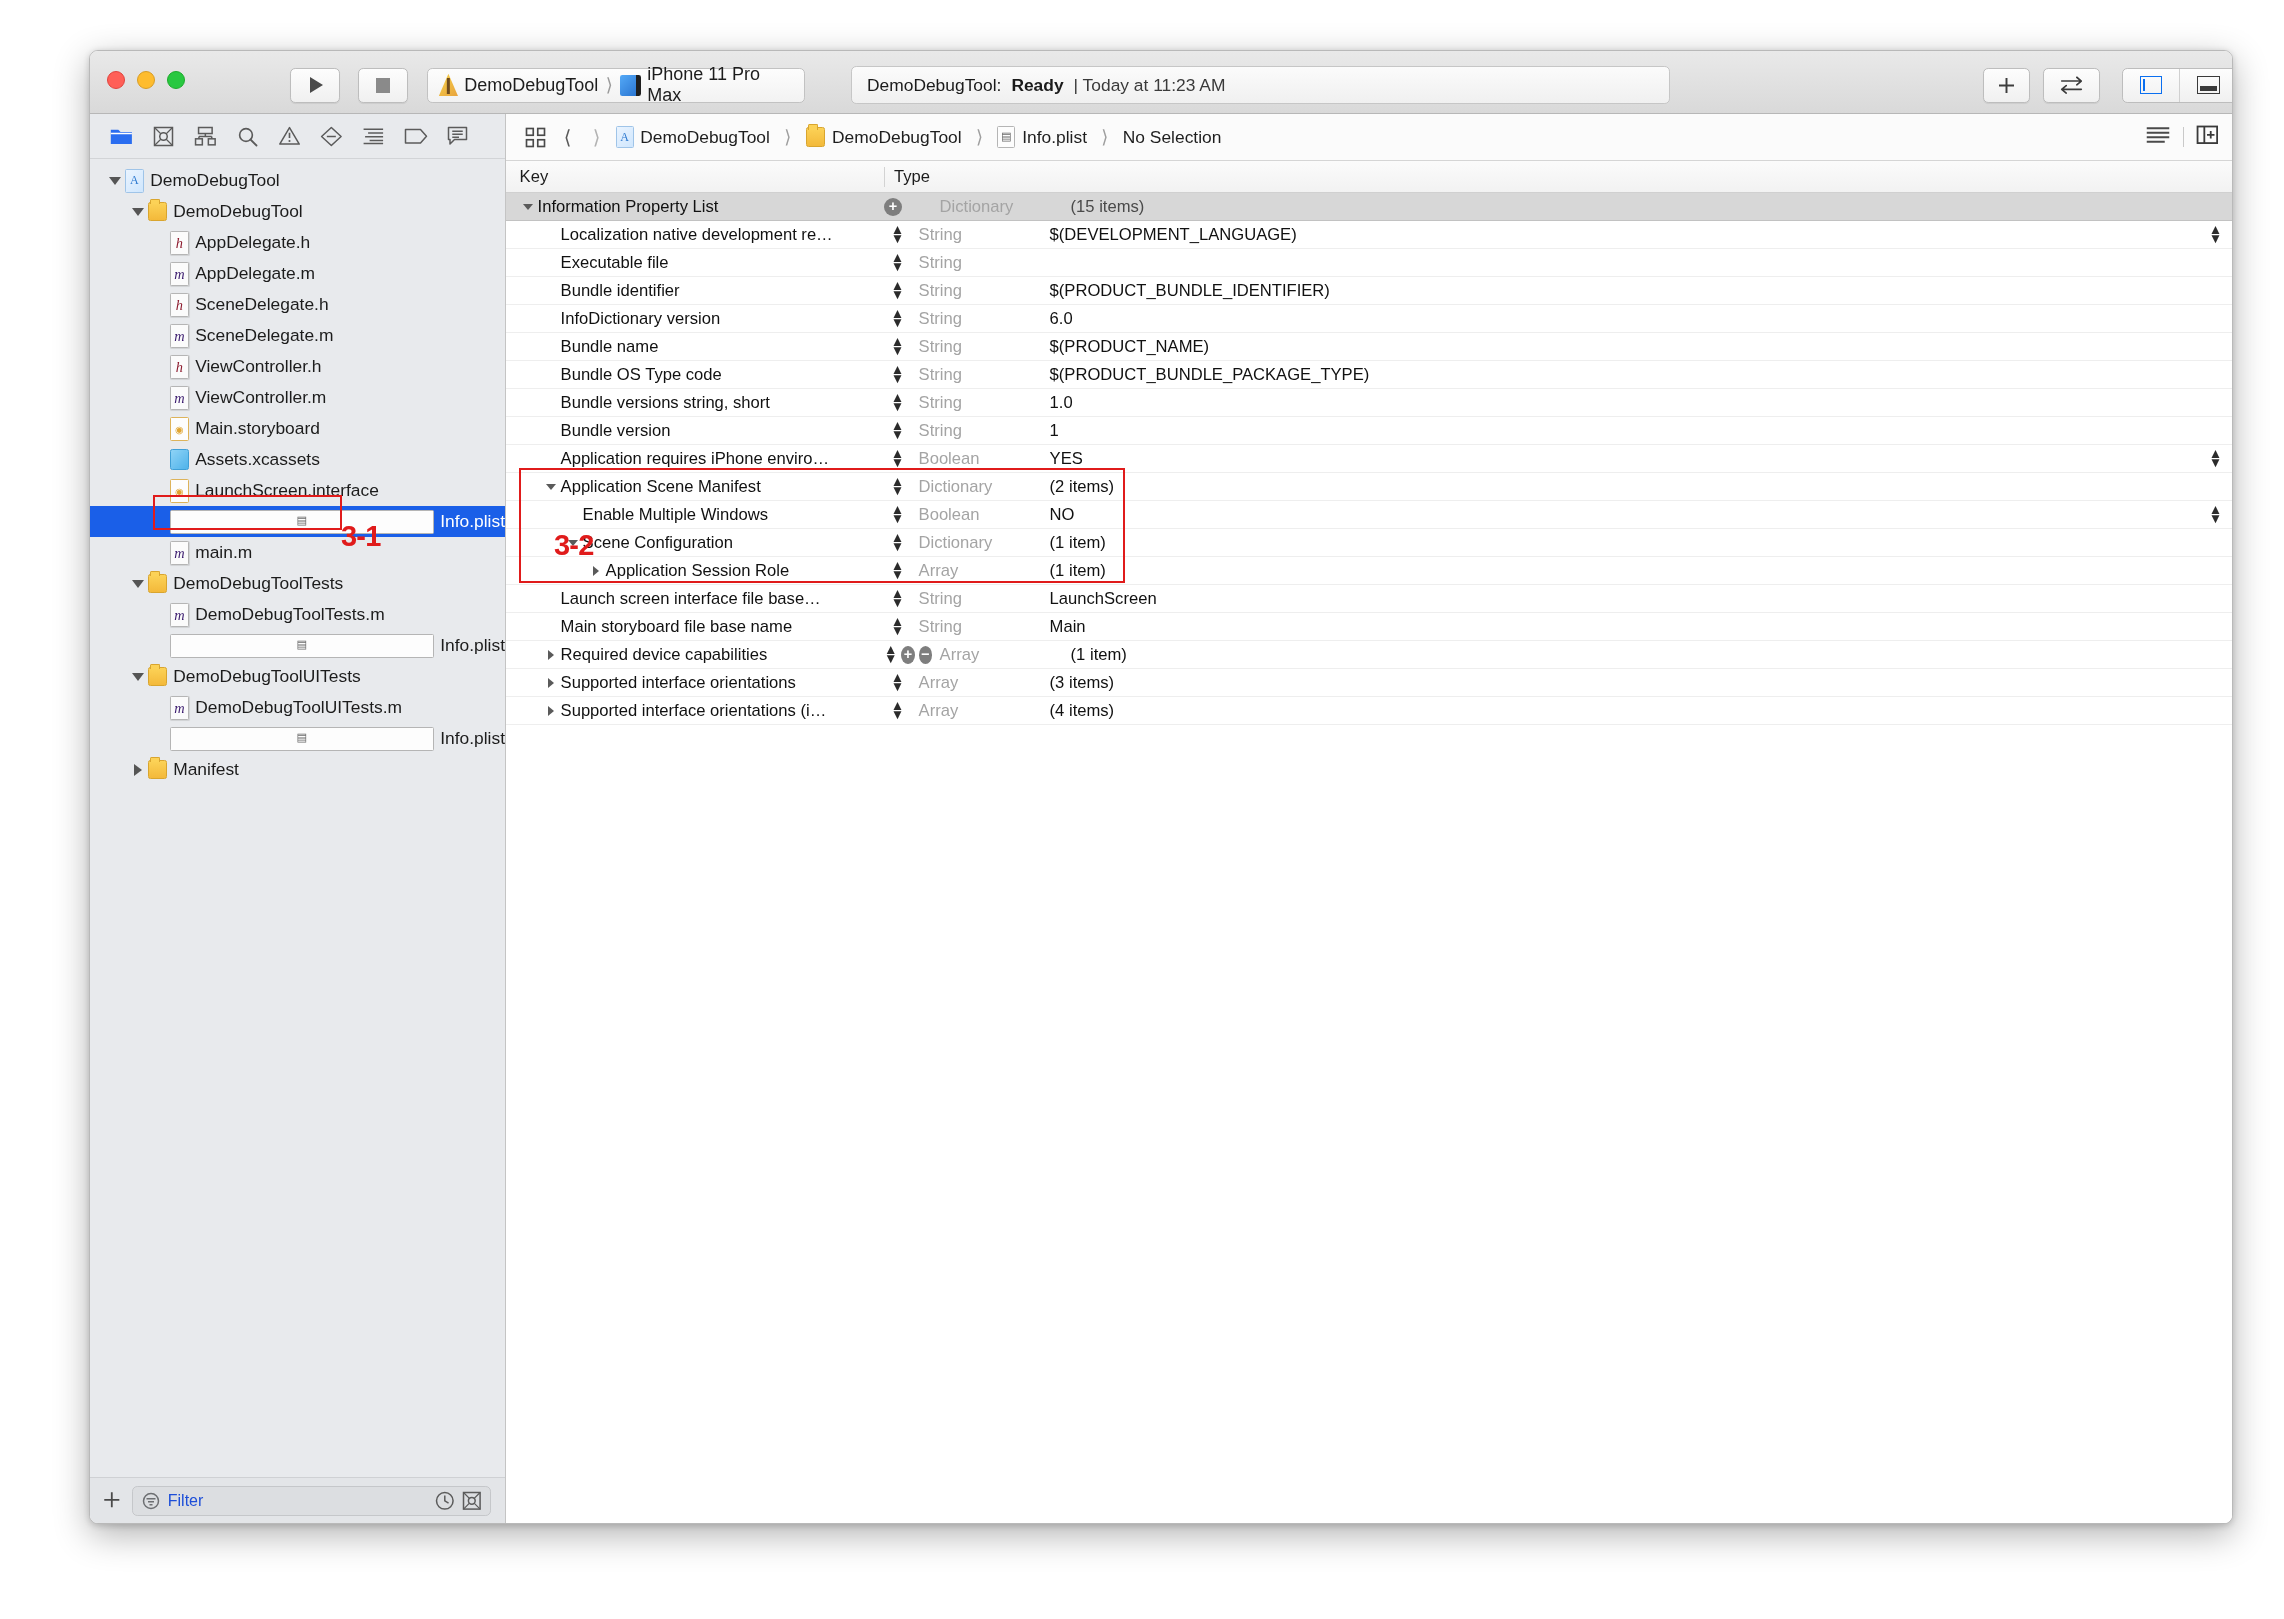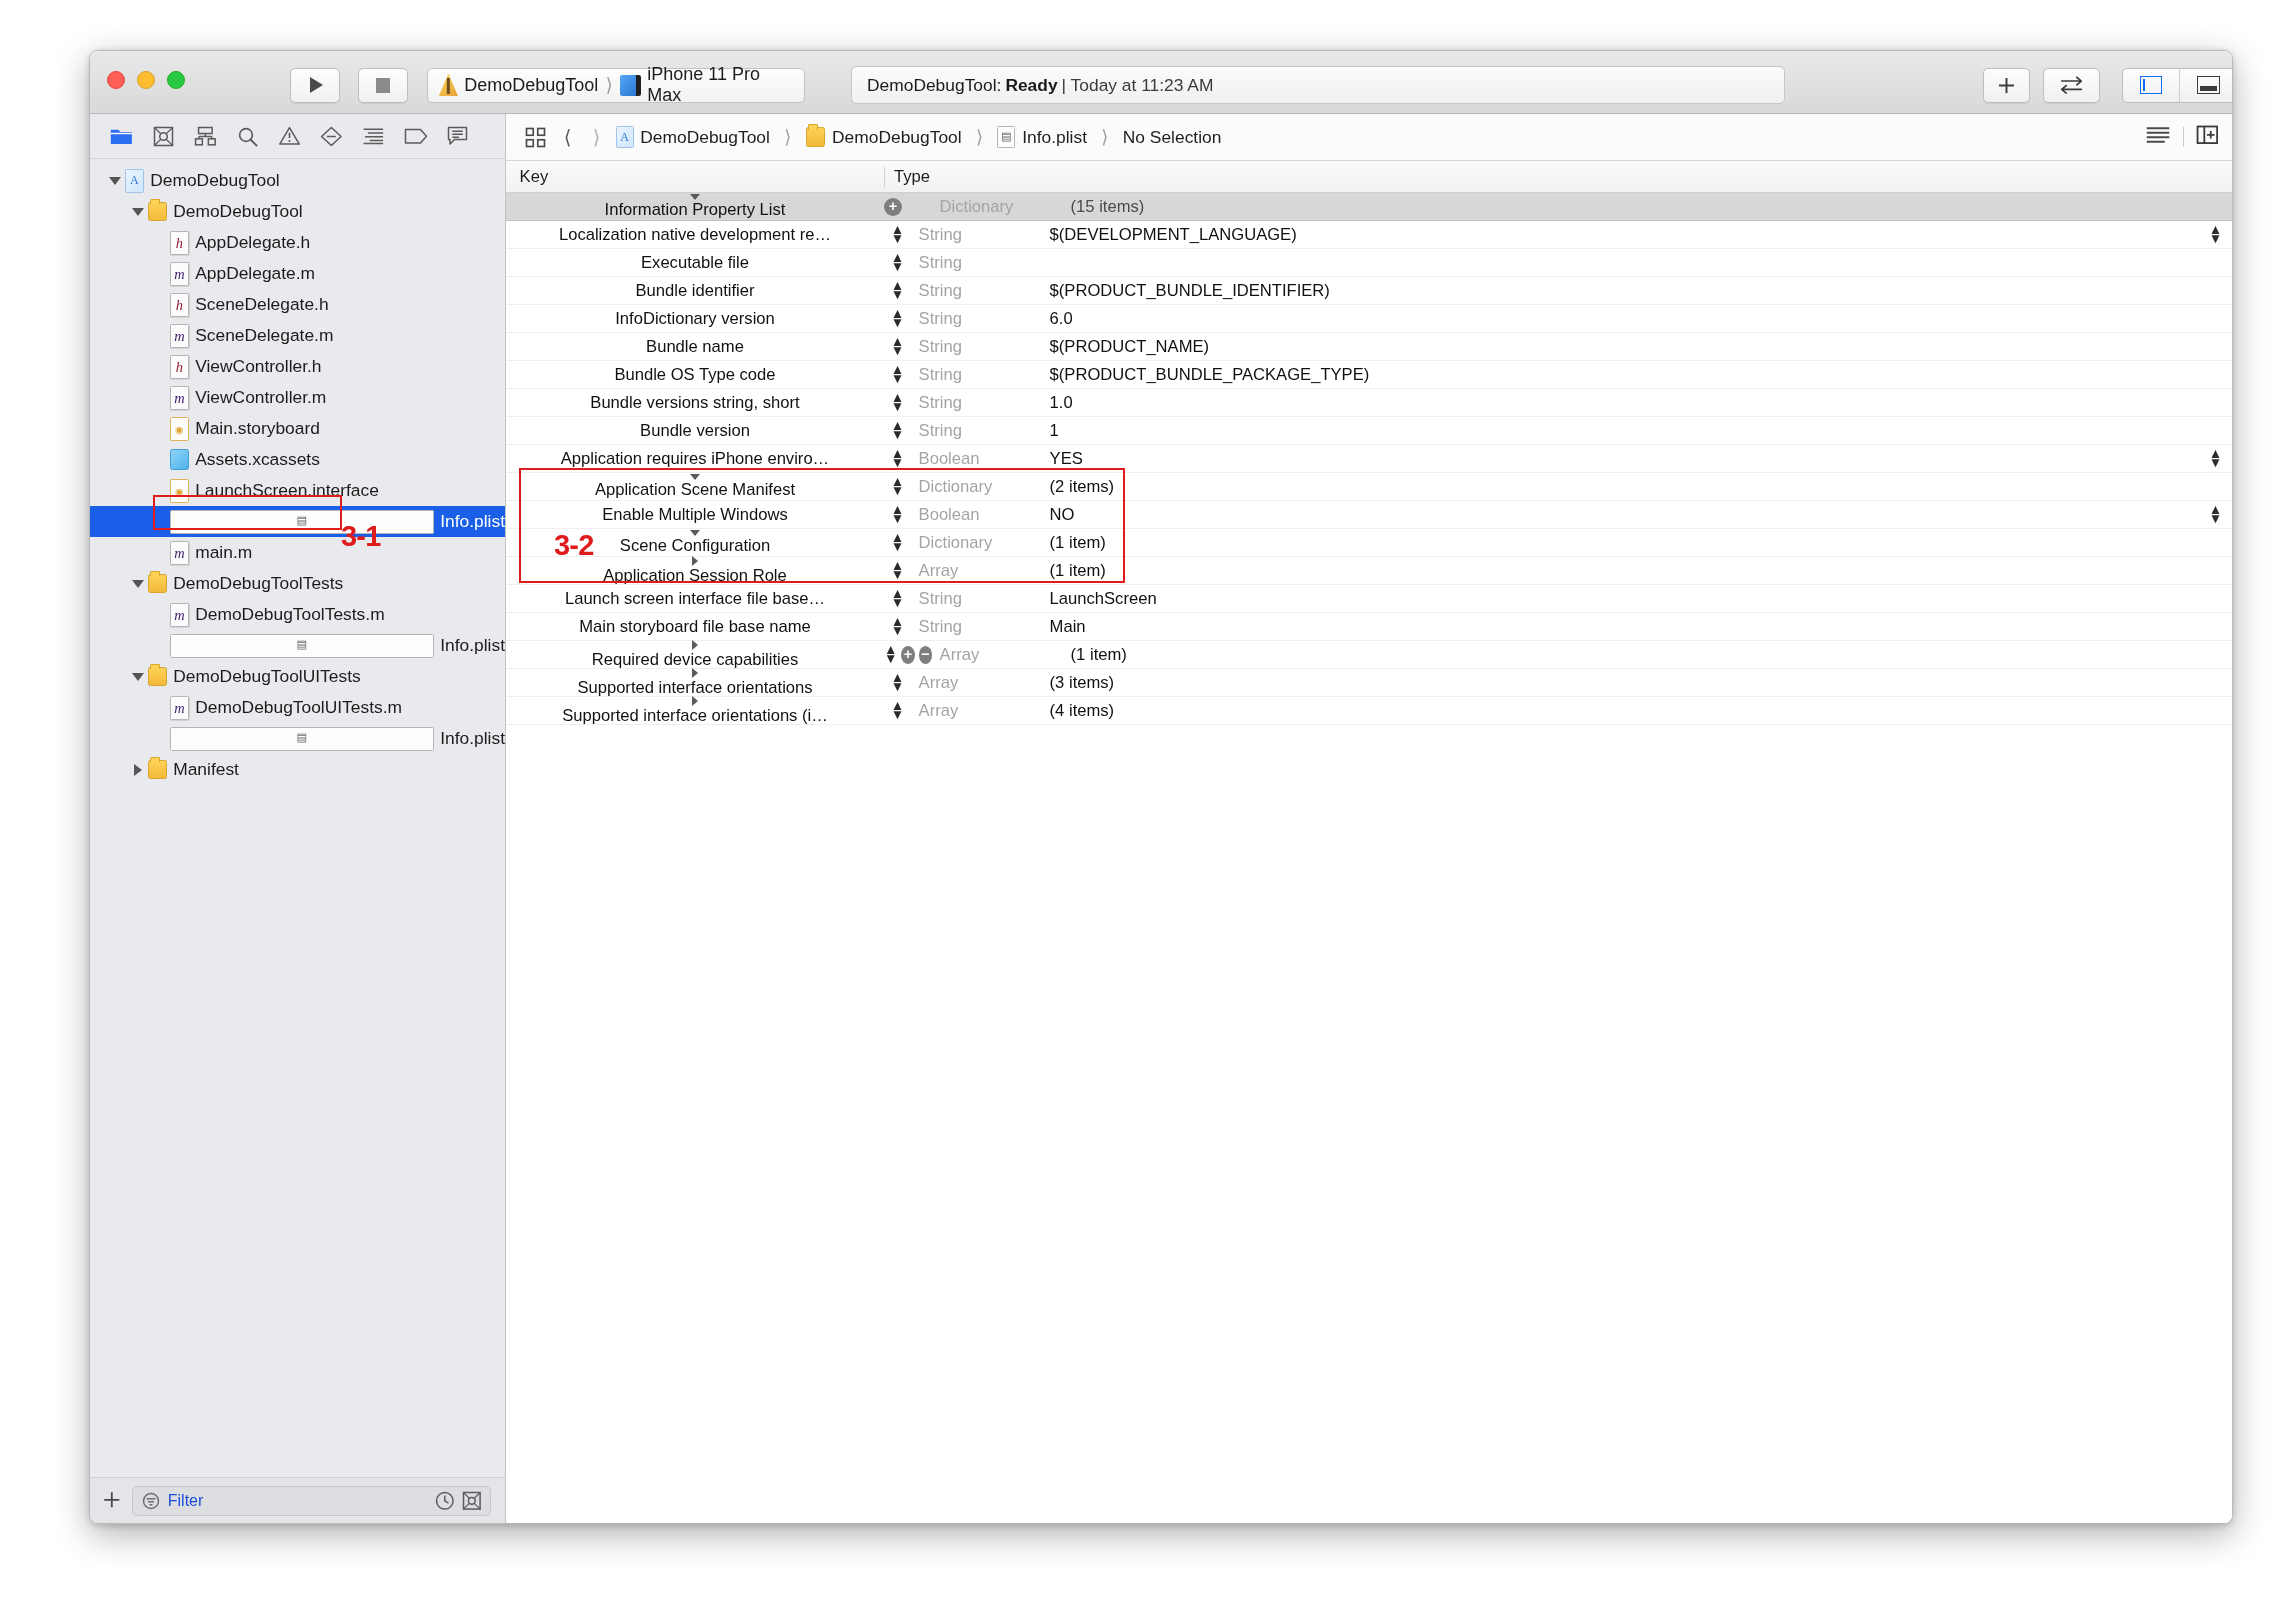--- a/index.html
+++ b/index.html
@@ -79,25 +79,25 @@
   }
   .ico-sim {
     width: 21px; height: 21px; flex:none; position:relative;
     background: linear-gradient(135deg,#54a9f7,#2b76d2);
     border-radius: 2.3px;
     border-right: 5.3px solid #1f1f1f;
   }
 
   .status-box {
     position: absolute; left: 761px; top: 15px;
-    width: 934px; height: 38px;
+    width: 819px; height: 38px;
     background: linear-gradient(to bottom, #fbfbfb, #f0f0f0);
     border: 0.8px solid #c6c6c6; border-radius: 5.3px;
     display:flex; align-items:center; padding-left: 15px;
-    font-size: 17.4px; color:#1b1b1b; gap:4px;
+    font-size: 17.4px; color:#1b1b1b; gap:10px;
   }
   .status-box b { font-weight: 700; }
   .status-dim { color:#3a3a3a; }
 
   .tb-plus { left: 1893px; top: 16.6px; width: 47px; height: 35px; font-size: 26px; color:#3d3d3d; line-height:0; }
   .tb-swap { left: 1953px; top: 16.6px; width: 57px; height: 35px; }
   .seg-group {
     position:absolute; left: 2032px; top: 16.6px; height: 35px;
     display:flex;
     background: linear-gradient(to bottom, #fdfdfd, #f0f0f0);
@@ -239,21 +239,21 @@
   .ph .c-type { width: 128px; border-left:0.8px solid #d3d3d3; padding-left: 9px; }
   .ph .c-val { flex:1; border-left:0.8px solid #d3d3d3; padding-left: 9px; }
 
   .prow {
     display:flex; align-items:center; height: 28px;
     border-bottom: 0.8px solid #eeeeee;
     font-size: 16.6px; color:#111111;
     position: relative;
   }
   .prow.root { background:#d7d7d7; border-bottom:0.8px solid #c2c2c2; }
-  .p-key { width: 378px; display:flex; align-items:center; white-space:nowrap; overflow:hidden;flex-direction:column; }
+  .p-key { width: 378px; display:flex; align-items:center; white-space:nowrap; overflow:hidden; }
   .p-stepper { width: 27px; flex:none; display:flex; align-items:center; justify-content:center; }
   .p-addrm { width: 48px; flex:none; display:flex; align-items:center; gap:3.8px; }
   .p-type { width: 128px; flex:none; color:#a4a4a4; padding-left: 7.6px; }
   .p-val { flex:1; padding-left: 10.6px; color:#111; white-space:nowrap; overflow:hidden; }
   .p-val.dim { color:#4a4a4a; }
   .p-rstepper { width: 33px; flex:none; display:flex; align-items:center; justify-content:center; }
 
   .step {
     display:inline-flex; flex-direction:column; align-items:center; justify-content:center;
     line-height: 0.66; font-size: 13.6px; color:#2b2b2b; font-weight:700;

